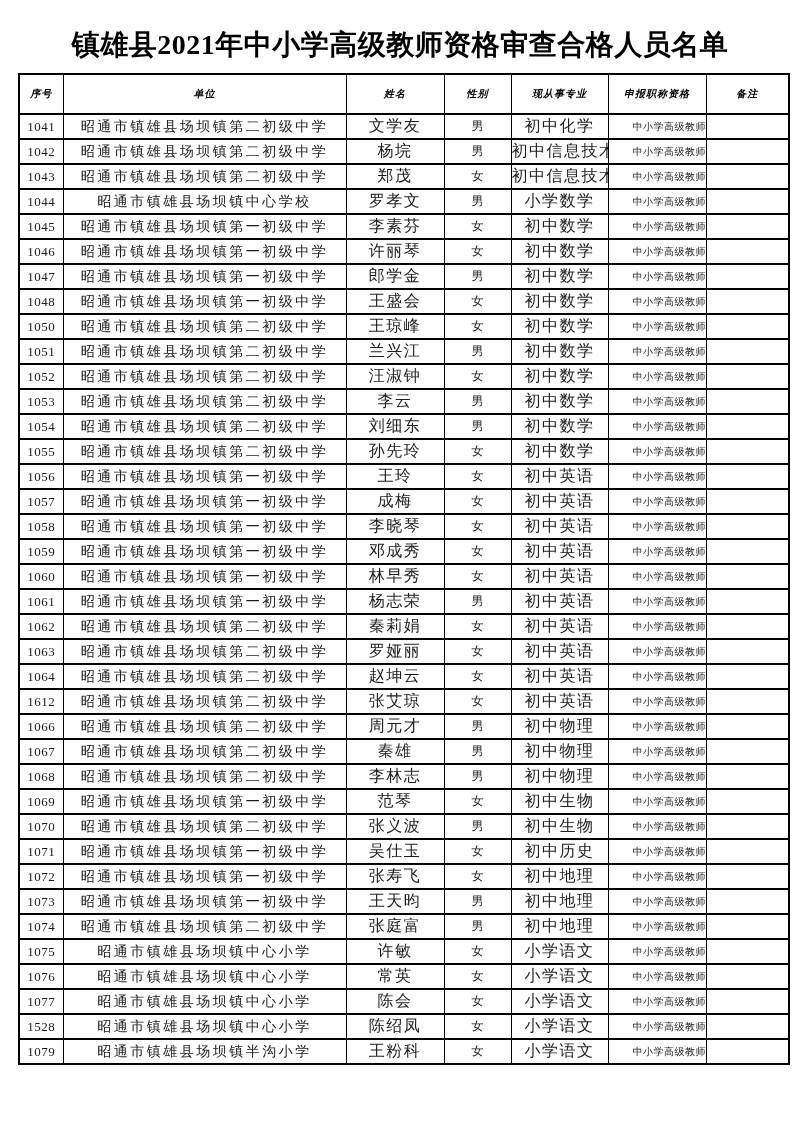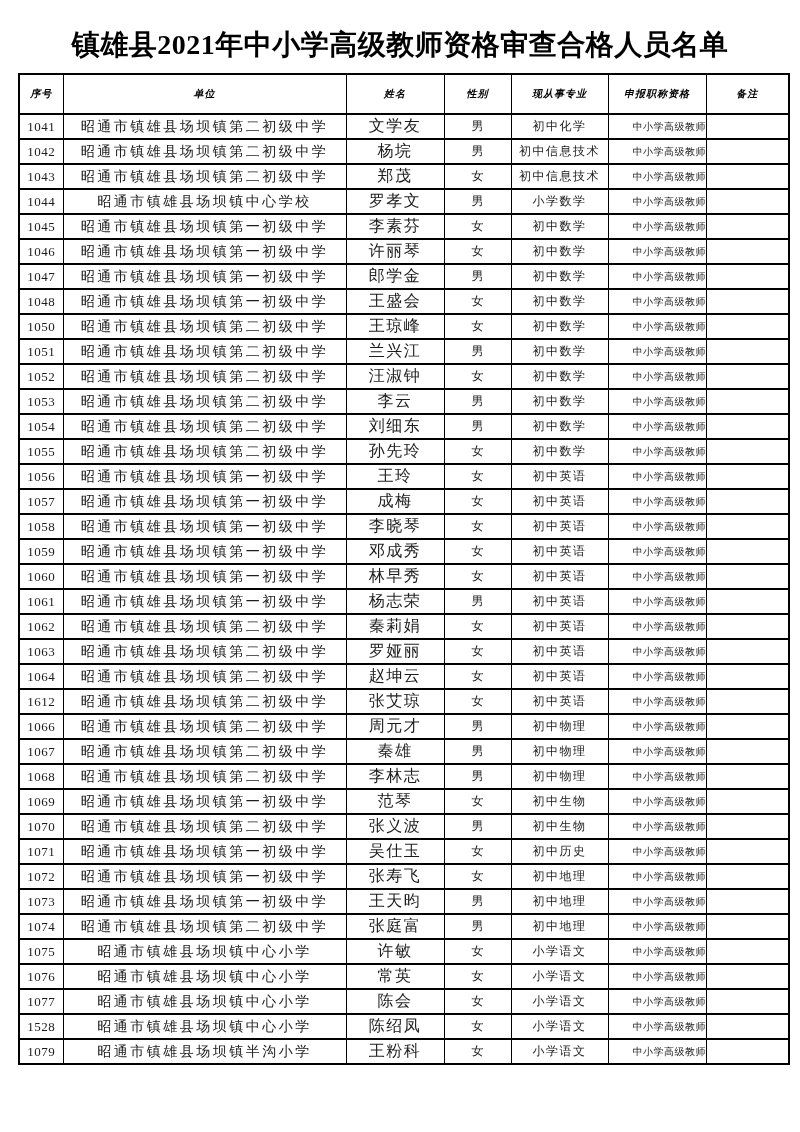--- a/index.html
+++ b/index.html
@@ -45,21 +45,21 @@
     font-size: 10px;
     font-weight: bold;
     color: #000000;
     letter-spacing: 1px;
     font-style: italic;
   }
   td.cell-serial { font-size: 13px; letter-spacing: 0.5px; }
   td.cell-unit { font-size: 14px; letter-spacing: 2.5px; }
   td.cell-name { font-size: 16px; letter-spacing: 1.5px; }
   td.cell-gender { font-size: 12px; }
-  td.cell-subject { font-size: 12px; letter-spacing: 1.5px; }
+  td.cell-subject { font-size: 16px; letter-spacing: 1.5px; }
   td.cell-qualification { font-size: 10px; letter-spacing: 0.5px; padding-left: 24px; }
   td.cell-remark { font-size: 12px; }
 </style>
 </head>
 <body>
 
 <div class="page">
   <h1 class="title">镇雄县2021年中小学高级教师资格审查合格人员名单</h1>
 
   <table class="roster">

